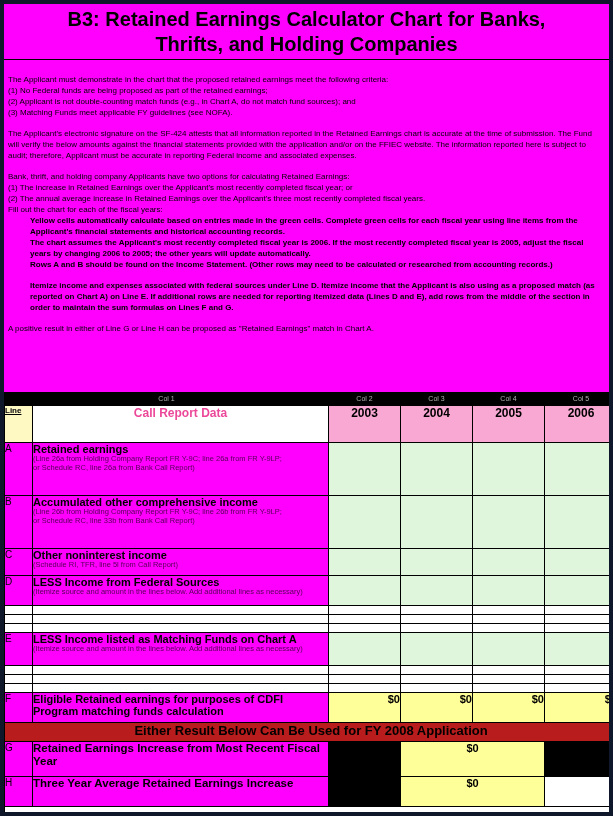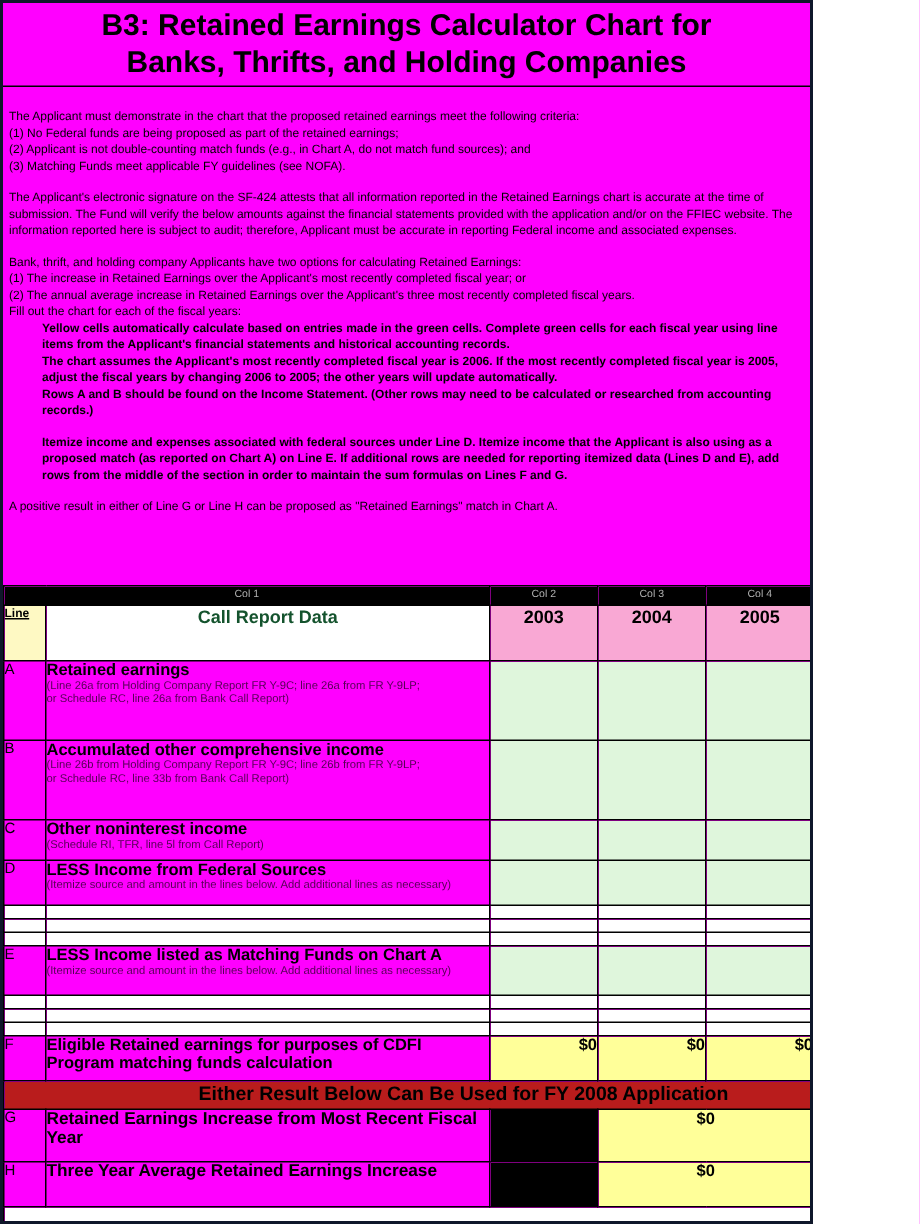--- a/index.html
+++ b/index.html
@@ -1,18 +1,18 @@
 <!DOCTYPE html>
 <html><head>
 <meta charset="utf-8">
 <style>
   html,body{margin:0;padding:0;background:#fff;}
   .page{
-    position:relative;width:542px;height:816px;box-sizing:border-box;
-    background:#FF00FF;border:2px solid #0f172a;overflow:hidden;
+    position:relative;width:613px;height:816px;box-sizing:border-box;
+    background:#FF00FF;border:4px solid #0f172a;overflow:hidden;
     font-family:"Liberation Sans",sans-serif;color:#000;
   }
   .title{
     height:55px;display:flex;align-items:center;justify-content:center;
     text-align:center;font-weight:bold;font-size:20px;line-height:25px;
     padding:0 42px;box-sizing:border-box;
   }
   .instructions{
     height:333px;box-sizing:border-box;border-top:1px solid #000;
     padding:4px 5px 0 4px;font-size:8px;line-height:11px;overflow:hidden;
@@ -32,21 +32,21 @@
   col.c-year{width:72px;}
   col.c-year-last{width:73px;}
 
   tr.colhead td{
     background:#000;color:#b2b2b2;font-size:7px;line-height:12px;
     height:12px;text-align:center;vertical-align:middle;
   }
   tr.header{height:37px;}
   td.line-h{background:#fef9c3;font-size:8px;font-weight:bold;text-align:left;
     vertical-align:middle;padding-left:2px;text-decoration:underline;}
-  td.data-h{background:#fff;color:#14532d;font-weight:bold;font-size:12px;
+  td.data-h{background:#fff;color:#ec4899;font-weight:bold;font-size:12px;
     text-align:center;vertical-align:middle;}
   td.year-h{background:#f9a8d4;font-weight:bold;font-size:12px;text-align:center;
     vertical-align:middle;}
 
   td.letter{background:#FF00FF;font-size:10px;padding:1px 0 0 3px;}
   td.label{background:#FF00FF;padding:1px 3px;}
   .row-title{font-weight:bold;font-size:11px;line-height:12px;}
   .row-title-lg{font-weight:bold;font-size:11.5px;line-height:13px;}
   .row-note{font-size:7.5px;line-height:8.5px;color:#550055;}
 

